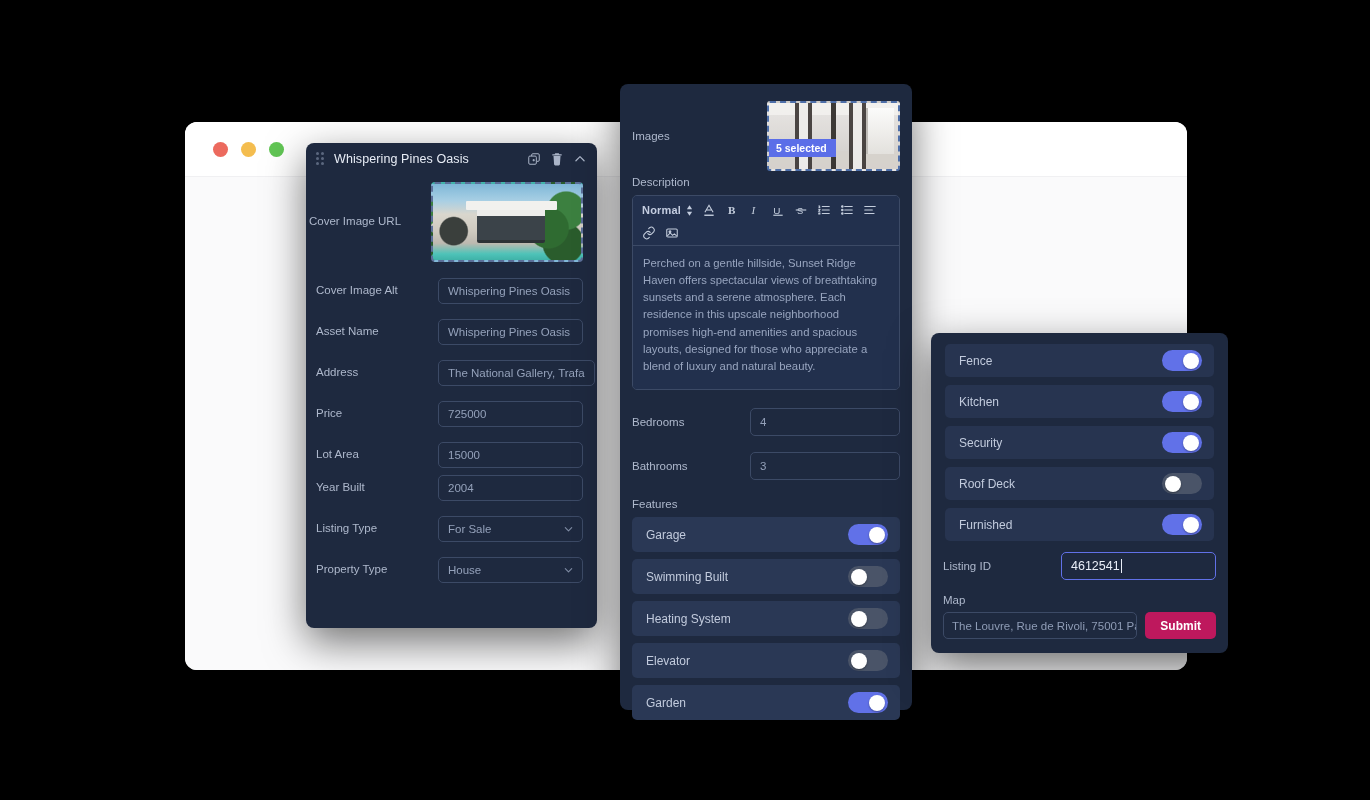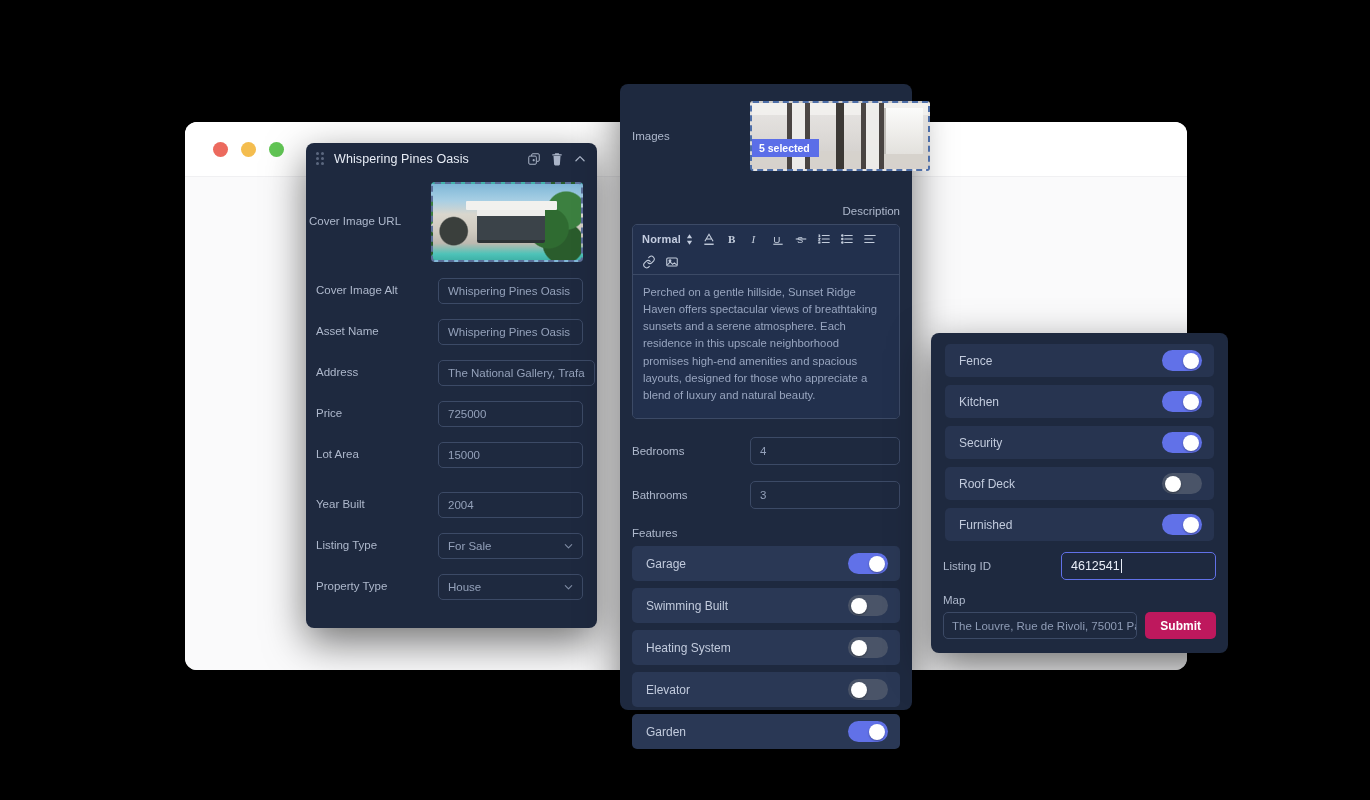--- a/index.html
+++ b/index.html
@@ -133,21 +133,21 @@
   
   #mid-card {
     left: 620px; top: 84px; width: 292px; height: 626px;
     border-radius: 8px;
   }
   .mrow { display: flex; align-items: center; padding: 0 12px; }
   .mlabel { width: 118px; flex: 0 0 118px; font-size: 11.5px; color: #aeb8cc; }
   .mctl { flex: 1 1 auto; }
 
   .img-thumb {
-    width: 180px; height: 70px; border-radius: 3px;
+    width: 133px; height: 70px; border-radius: 3px;
     border: 2px dashed #4d6ea8;
     position: relative; overflow: hidden;
     background: linear-gradient(180deg,#e8e6e4 0%, #dedbd8 45%, #cfccc8 100%);
   }
   .img-thumb .room {
     position: absolute; inset: 0;
     background:
       linear-gradient(90deg, transparent 0 20%, #3a3532 20% 23%, #efeeec 23% 30%, #3a3532 30% 33%, transparent 33% 48%, #2b2724 48% 52%, transparent 52% 62%, #3a3532 62% 65%, #efeeec 65% 72%, #3a3532 72% 75%, transparent 75%),
       linear-gradient(180deg, #f2f1ef 0 18%, transparent 18% 72%, #d6d2cd 72%);
     opacity: .9;
@@ -340,21 +340,21 @@
         </div>
     </div>
 
     <div class="frow" style="margin-bottom:15px;">
       <div class="flabel">Price</div>
       <div class="fctl">
           <div class="inp">725000</div>
         </div>
     </div>
 
-    <div class="frow" style="margin-bottom:24px;">
+    <div class="frow" style="margin-bottom:7px;">
       <div class="flabel">Lot Area</div>
       <div class="fctl">
           <div class="inp">15000</div>
         </div>
     </div>
 
     <div class="frow" style="margin-bottom:15px;">
       <div class="flabel">Year Built</div>
       <div class="fctl">
           <div class="inp">2004</div>
@@ -388,21 +388,21 @@
       <div class="mlabel">Images</div>
       <div class="mctl" style="display:flex;justify-content:flex-end;">
         <div class="img-thumb">
           <div class="room"></div>
           <div class="win"></div>
           <span class="sel-badge">5 selected</span>
         </div>
       </div>
     </div>
 
-    <div class="sec-label" style="margin-top:34px;text-align:right;">Description</div>
+    <div class="sec-label" style="margin-top:5px;">Description</div>
 
     <div class="editor">
       <div class="ed-toolbar">
         <span class="ed-normal">
           <span>Normal</span>
           <svg class="updown" viewBox="0 0 10 20" fill="#c4cde0">
             <polygon points="5,2 9,8 1,8"></polygon>
               <polygon points="5,18 9,12 1,12"></polygon>
           </svg>
         </span>

